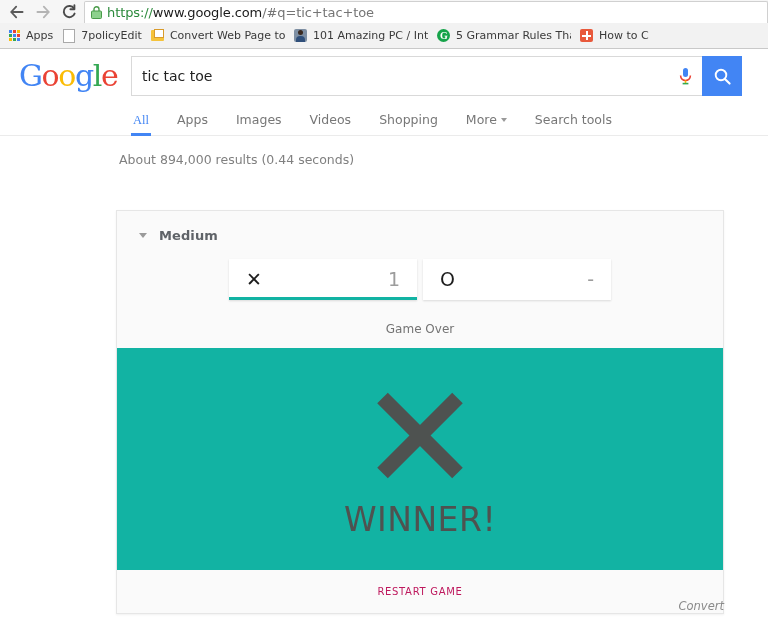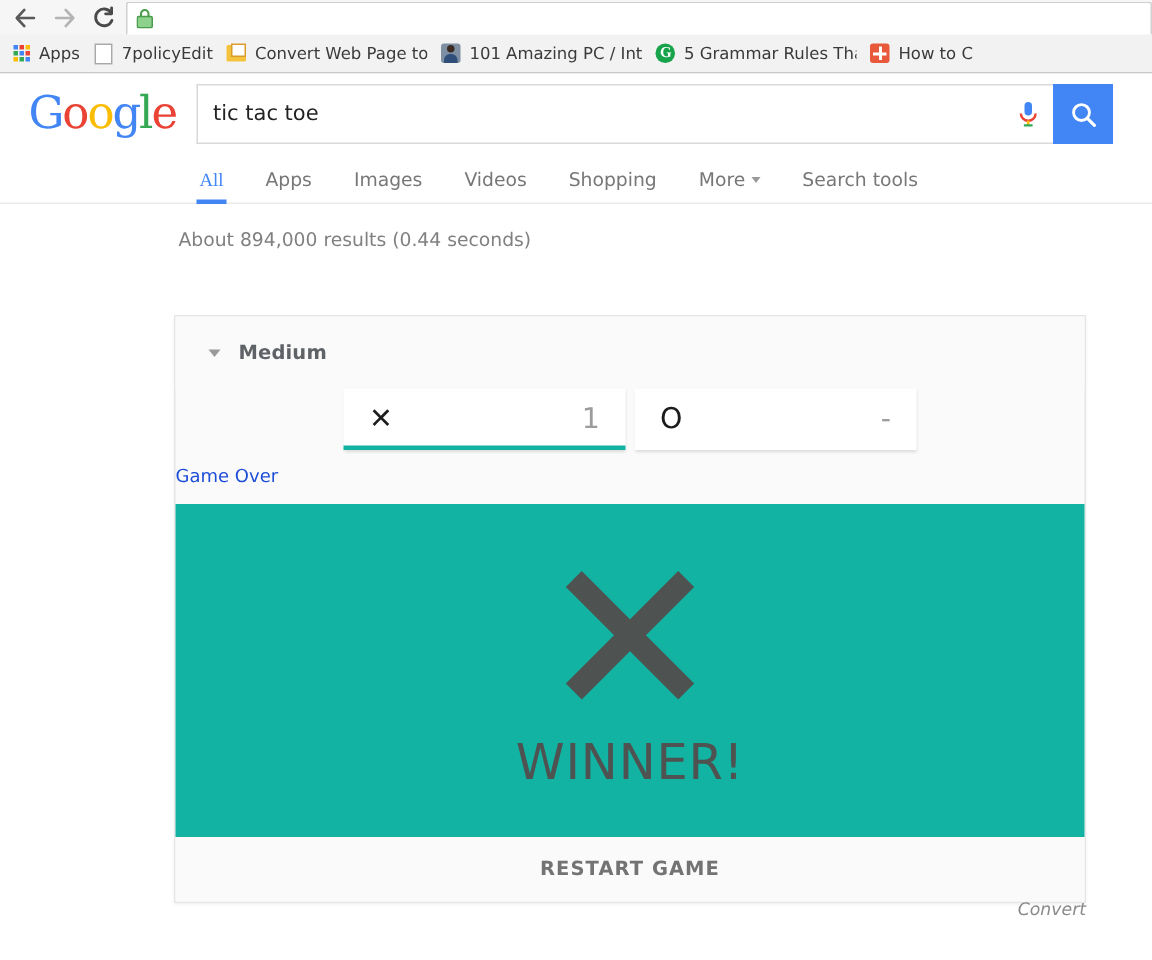--- a/index.html
+++ b/index.html
@@ -378,24 +378,26 @@
     color: #1c1c1c;
     line-height: 1;
   }
   .score-val {
     font-family: "DejaVu Sans", sans-serif;
     font-size: 19px;
     color: #9c9c9c;
     line-height: 1;
   }
   .status-text {
+    text-align: center;
     font-family: "DejaVu Sans", sans-serif;
     font-size: 12px;
-    color: #1d4ed8;
+    color: #737373;
     padding: 10px 0 12px 0;
+    margin-top: 12px;
   }
 
   .board {
     height: 222px;
     background: #12b3a3;
     display: flex;
     flex-direction: column;
     align-items: center;
     justify-content: center;
     position: relative;
@@ -427,23 +429,23 @@
 
   .restart-row {
     height: 43px;
     background: #fafafa;
     display: flex;
     align-items: center;
     justify-content: center;
   }
   .restart-btn {
     font-family: "DejaVu Sans", sans-serif;
-    font-size: 13px;
-    font-weight: bold;
-    color: #737373;
+    font-size: 10px;
+    font-weight: normal;
+    color: #be185d;
     letter-spacing: 0.7px;
     cursor: pointer;
     background: none;
     border: none;
     padding: 6px 12px;
   }
 
   .feedback {
     position: absolute;
     left: 116px;
@@ -482,20 +484,21 @@
       </svg>
     </div>
 
     <div class="omnibox">
       <span class="lock-icon">
         <svg width="11" height="13" viewBox="0 0 11 13">
           <rect x="0.5" y="5" width="10" height="7.5" rx="1" fill="#8dd18d" stroke="#4a9b4a" stroke-width="1"></rect>
           <path d="M3 5 V3.2 A2.5 2.5 0 0 1 8 3.2 V5" fill="none" stroke="#4a9b4a" stroke-width="1.4"></path>
         </svg>
       </span>
+      <span class="url"><span class="scheme">https://</span><span class="host">www.google.com</span><span class="path">/#q=tic+tac+toe</span></span>
     </div>
   </div>
 
   <div class="bookmarks">
     <div class="bm">
       <span class="bm-ico">
         <span class="apps-grid">
             <i></i>
             <i></i>
             <i></i>

